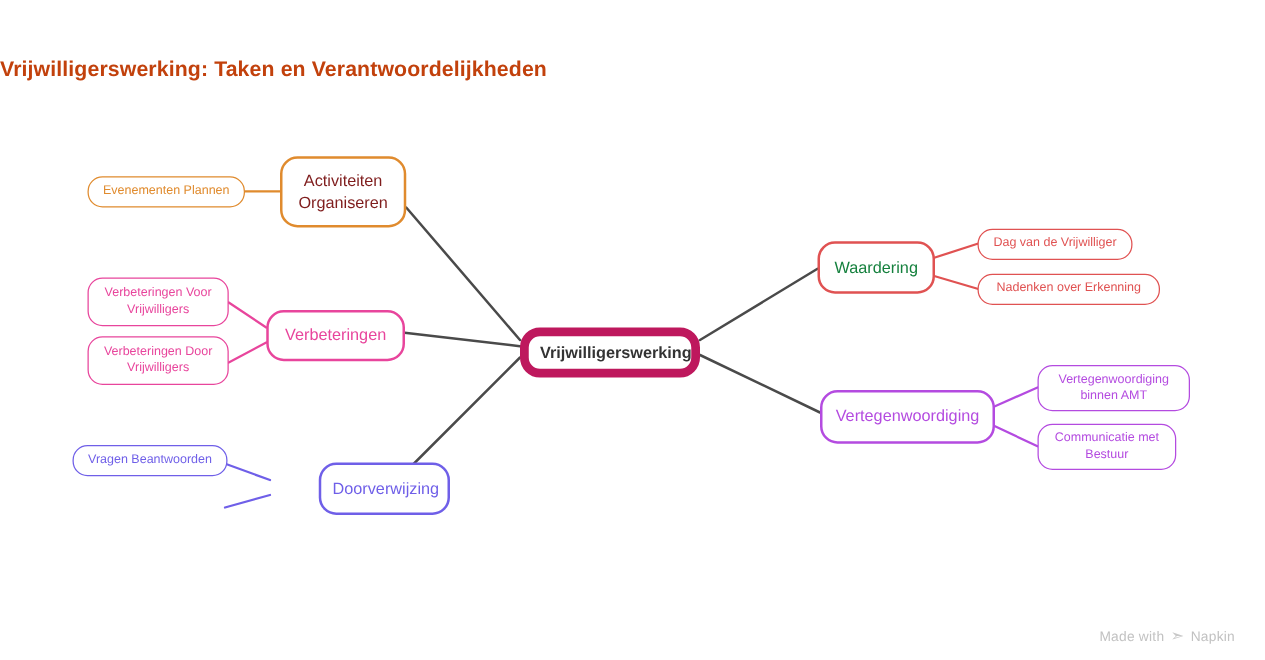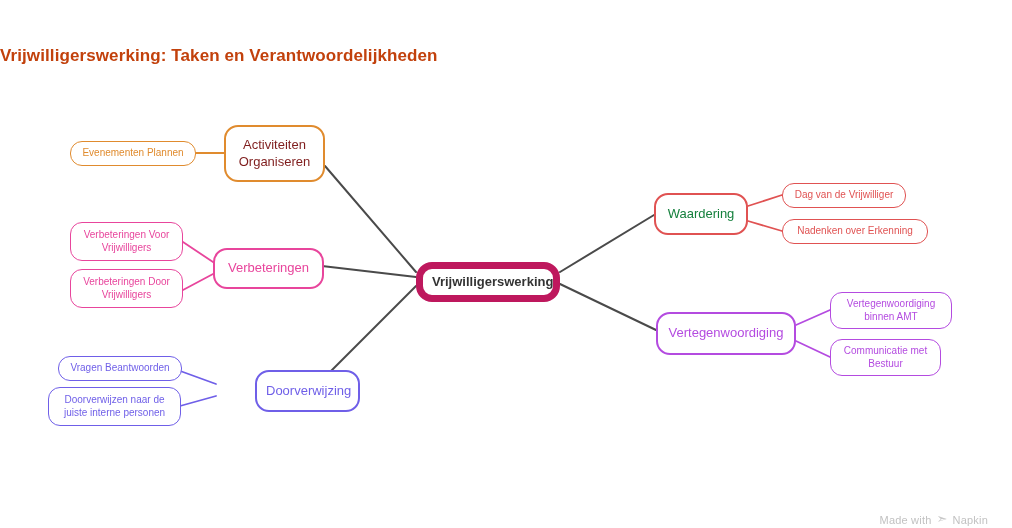--- a/index.html
+++ b/index.html
@@ -72,21 +72,21 @@
   #root {
     border: 7px solid #be185d;
     color: #333333;
     font-size: 13px;
     font-weight: bold;
     border-radius: 16px;
   }
   #watermark {
     position: absolute;
     right: 24px;
-    bottom: 2px;
+    bottom: 12px;
     display: flex;
     align-items: center;
     gap: 5px;
     font-size: 11px;
     color: #c2c2c2;
     letter-spacing: 0.2px;
   }
   #watermark .mark {
     display: inline-block;
     line-height: 1;
@@ -152,24 +152,20 @@
     <span class="txt">Verbeteringen Door
 Vrijwilligers</span>
   </div>
 
   <div class="node branch ta-center" style="left:216px; top:370px; width:105px; height:42px; border-color:#6f5fe8; color:#6f5fe8;margin-left:39px;">
     <span class="txt">Doorverwijzing</span>
   </div>
   <div class="node leaf ta-center" style="left:58px; top:356px; width:124px; height:25px; border-color:#6f5fe8; color:#6f5fe8;">
     <span class="txt">Vragen Beantwoorden</span>
   </div>
-  <div class="node leaf ta-center" style="left:48px; top:387px; width:133px; height:39px; border-color:#6f5fe8; color:#6f5fe8;">
-    <span class="txt">Doorverwijzen naar de
-juiste interne personen</span>
-  </div>
 
   <div class="node branch ta-center" style="left:654px; top:193px; width:94px; height:42px; border-color:#e05252; color:#15803d;">
     <span class="txt">Waardering</span>
   </div>
   <div class="node leaf ta-left" style="left:782px; top:183px; width:124px; height:25px; border-color:#e05252; color:#e05252;">
     <span class="txt">Dag van de Vrijwilliger</span>
   </div>
   <div class="node leaf ta-left" style="left:782px; top:219px; width:146px; height:25px; border-color:#e05252; color:#e05252;">
     <span class="txt">Nadenken over Erkenning</span>
   </div>

